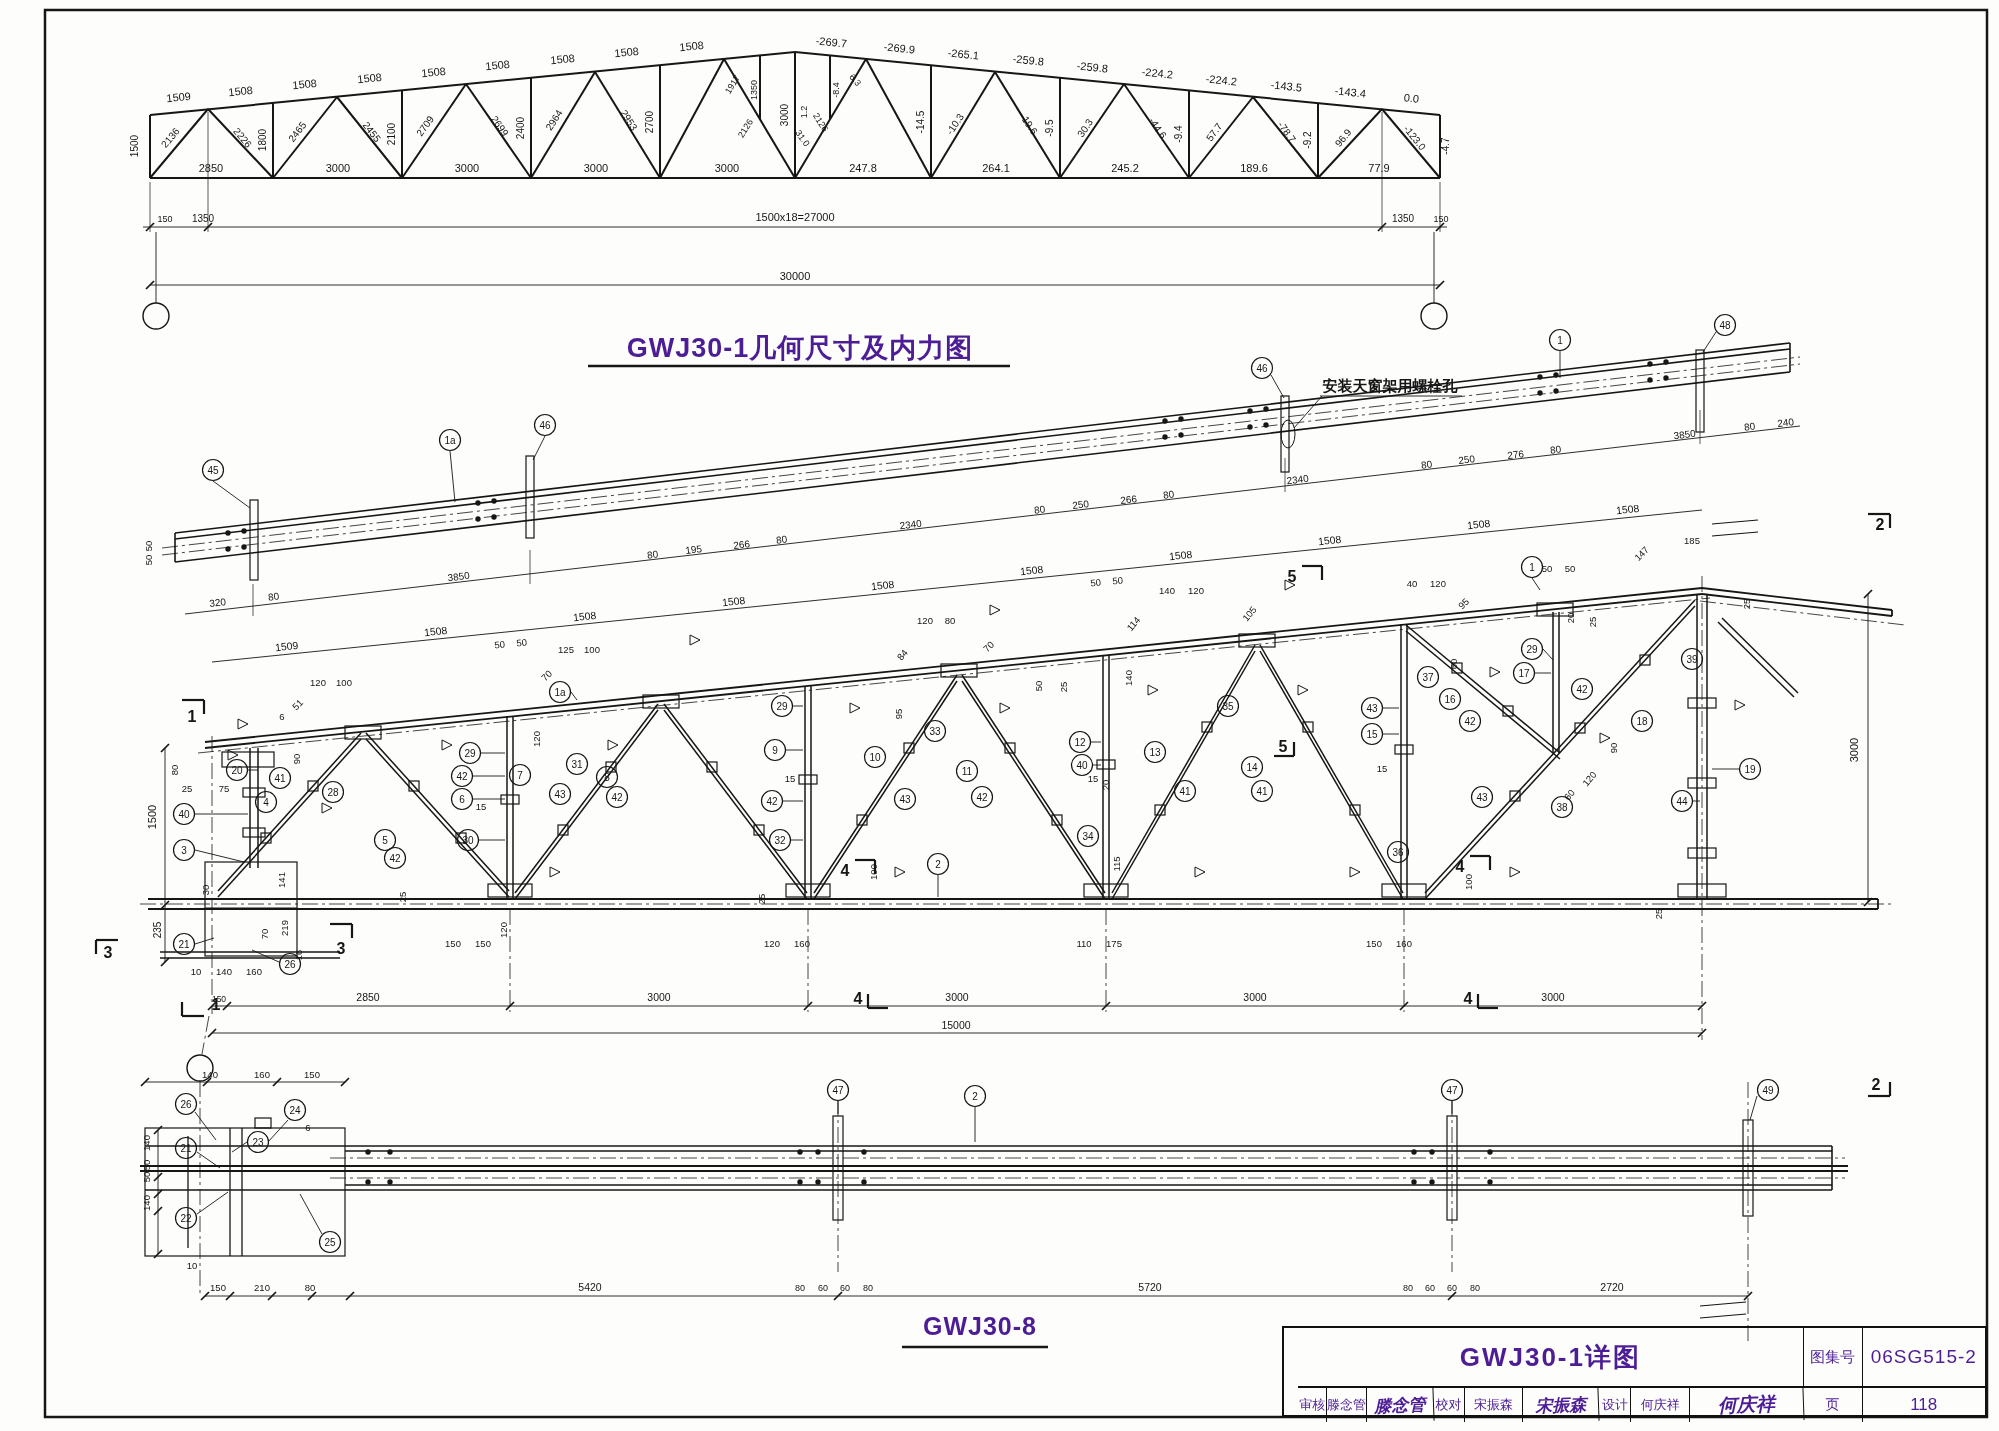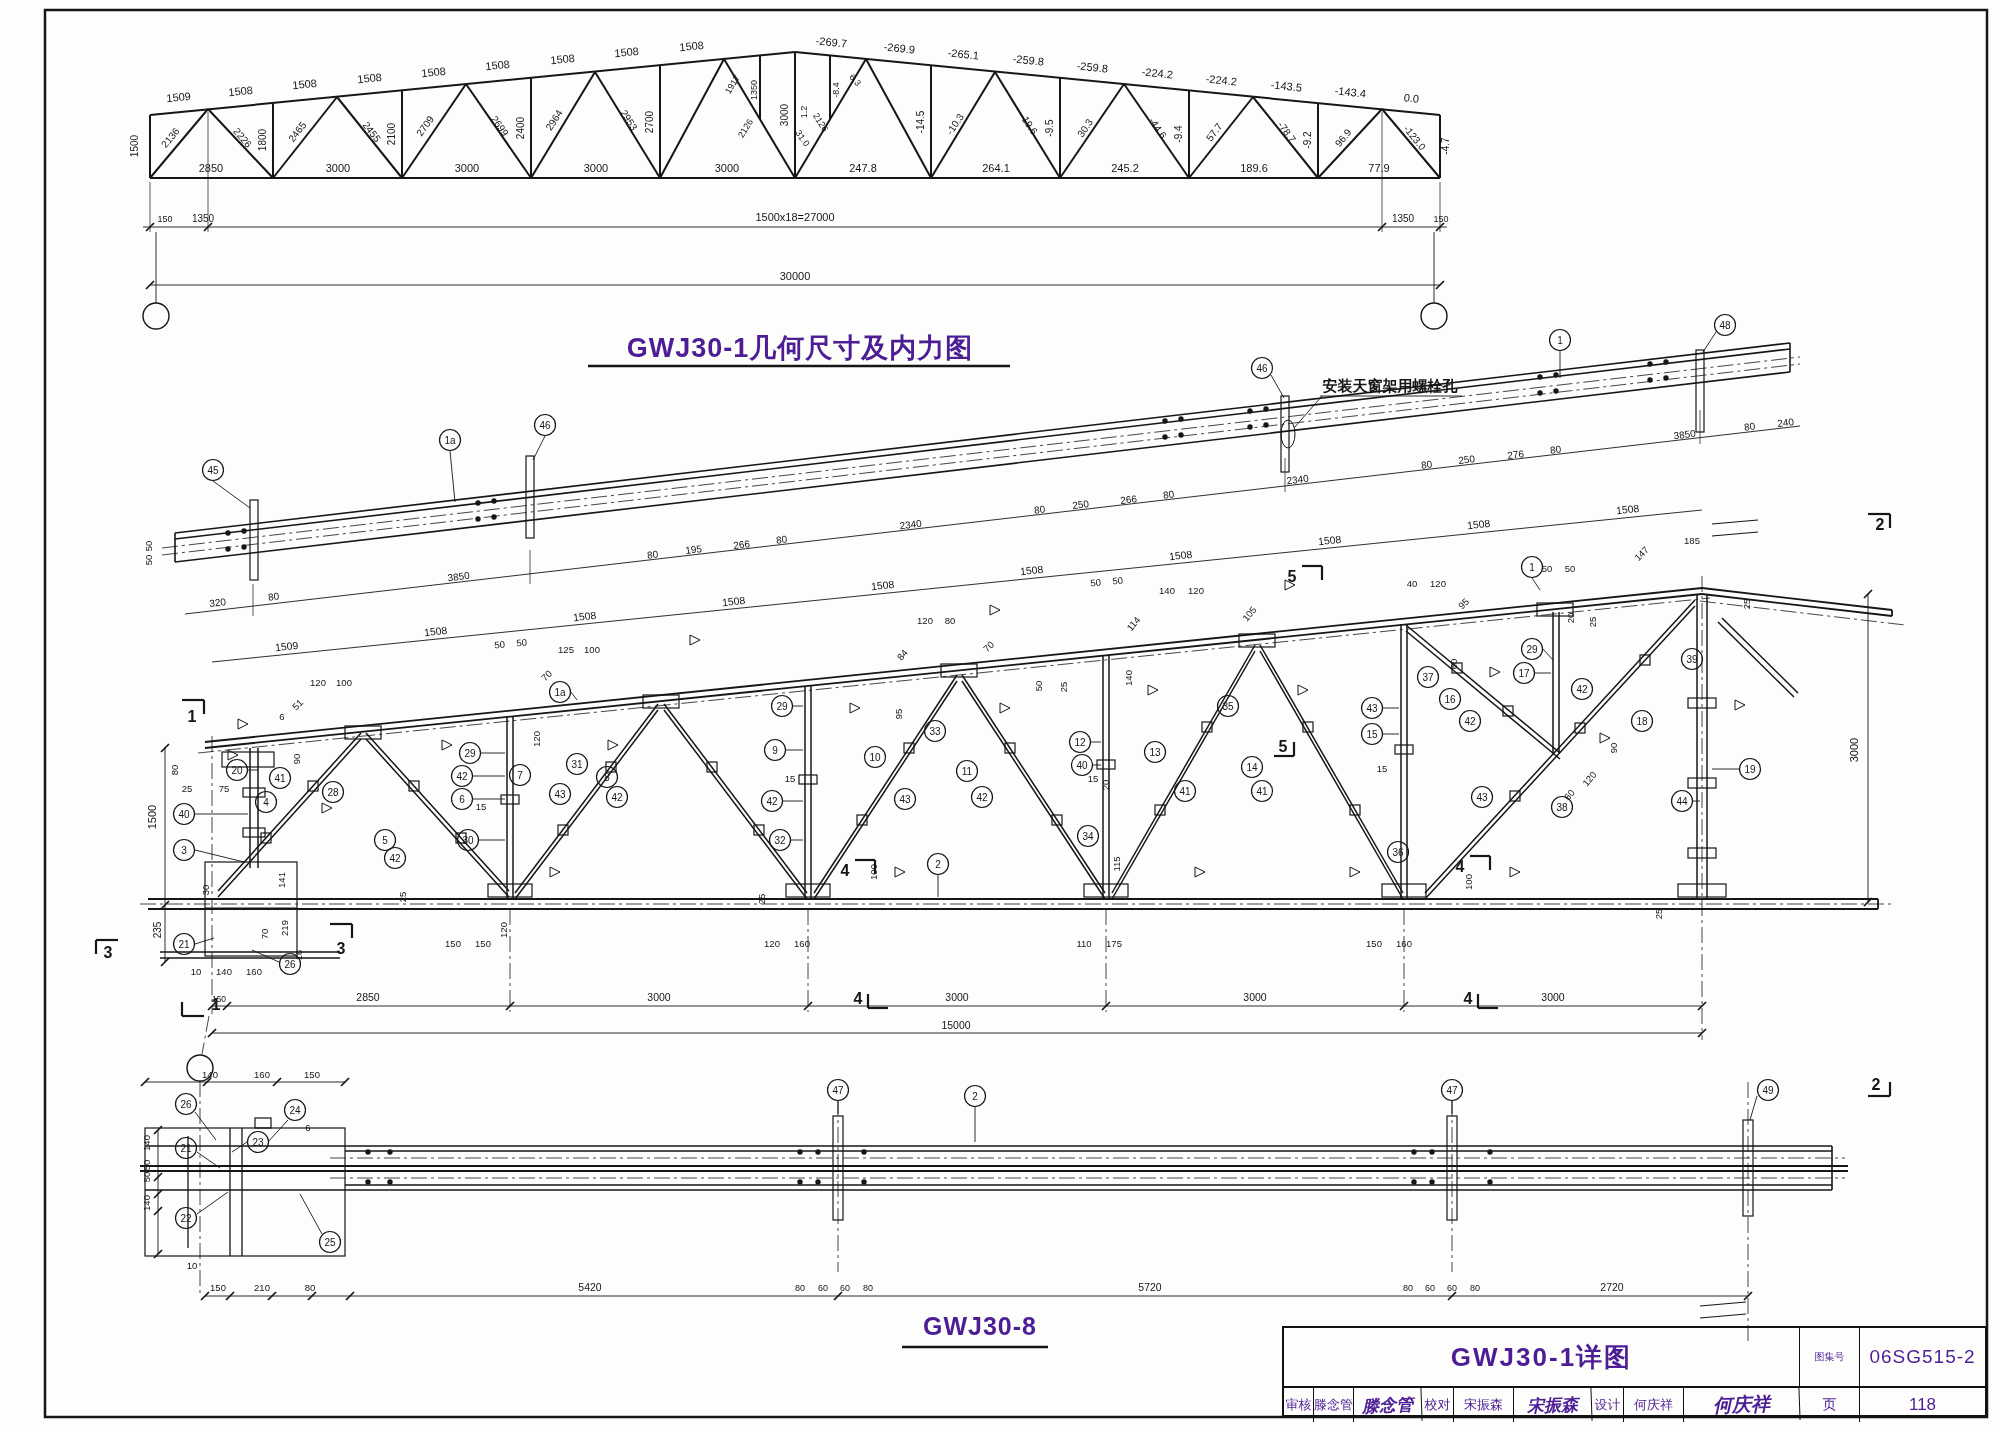--- a/index.html
+++ b/index.html
@@ -2,21 +2,21 @@
 <html><head>
 <meta charset="utf-8">
 <style>
   html,body{margin:0;padding:0;background:#e8e8e4;}
   #sheet{position:relative;width:1999px;height:1431px;background:#fdfdfb;font-family:"Liberation Sans",sans-serif;overflow:hidden;}
   #dwg{position:absolute;left:0;top:0;}
   .ovl{position:absolute;color:#4c1d95;}
   #main-title{left:560px;top:330px;width:480px;text-align:center;font-size:27px;font-weight:bold;letter-spacing:1px;}
   #footer-title{left:880px;top:1312px;width:200px;text-align:center;font-size:25px;font-weight:bold;letter-spacing:1px;}
   
-  #tblock{left:1282px;top:1326px;width:705px;height:91px;border:2px solid #111;box-sizing:border-box;font-size:13px;}
+  #tblock{left:1282px;top:1326px;width:705px;height:91px;border:2px solid #111;box-sizing:border-box;font-size:13px;padding-left:14px;}
   #tblock .row1{display:flex;height:60px;border-bottom:2px solid #111;box-sizing:border-box;}
   #tblock .row2{display:flex;height:34px;}
   #tblock .c{display:flex;align-items:center;justify-content:center;box-sizing:border-box;border-right:1.5px solid #111;overflow:hidden;white-space:nowrap;}
   #tblock .c:last-child{border-right:none;}
   .bigtitle{font-size:26px;font-weight:bold;letter-spacing:2px;}
   .code{font-size:19px;letter-spacing:1px;}
   .sig{font-family:"Liberation Serif",serif;font-style:italic;font-weight:bold;font-size:17px;transform:rotate(-2deg);}
 </style>
 </head>
 <body>
@@ -772,21 +772,21 @@
         <text x="1768" y="1093.5" fill="#161616" font-size="10" text-anchor="middle" font-family="&quot;Liberation Sans&quot;,sans-serif">49</text>
       </g>
     </svg>
 
   <div class="ovl" id="main-title">GWJ30-1几何尺寸及内力图</div>
   <div class="ovl" id="footer-title">GWJ30-8</div>
 
   <div class="ovl" id="tblock">
     <div class="row1">
       <div class="c bigtitle" style="width:516px">GWJ30-1详图</div>
-      <div class="c" style="width:60px;font-size:10px">图集号</div>
+      <div class="c" style="width:60px;font-size:15px">图集号</div>
       <div class="c code" style="width:125px">06SG515-2</div>
     </div>
     <div class="row2">
       <div class="c" style="width:30px">审核</div>
       <div class="c" style="width:40px">滕念管</div>
       <div class="c sig" style="width:68px">滕念管</div>
       <div class="c" style="width:32px">校对</div>
       <div class="c" style="width:60px">宋振森</div>
       <div class="c sig" style="width:78px">宋振森</div>
       <div class="c" style="width:32px">设计</div>

